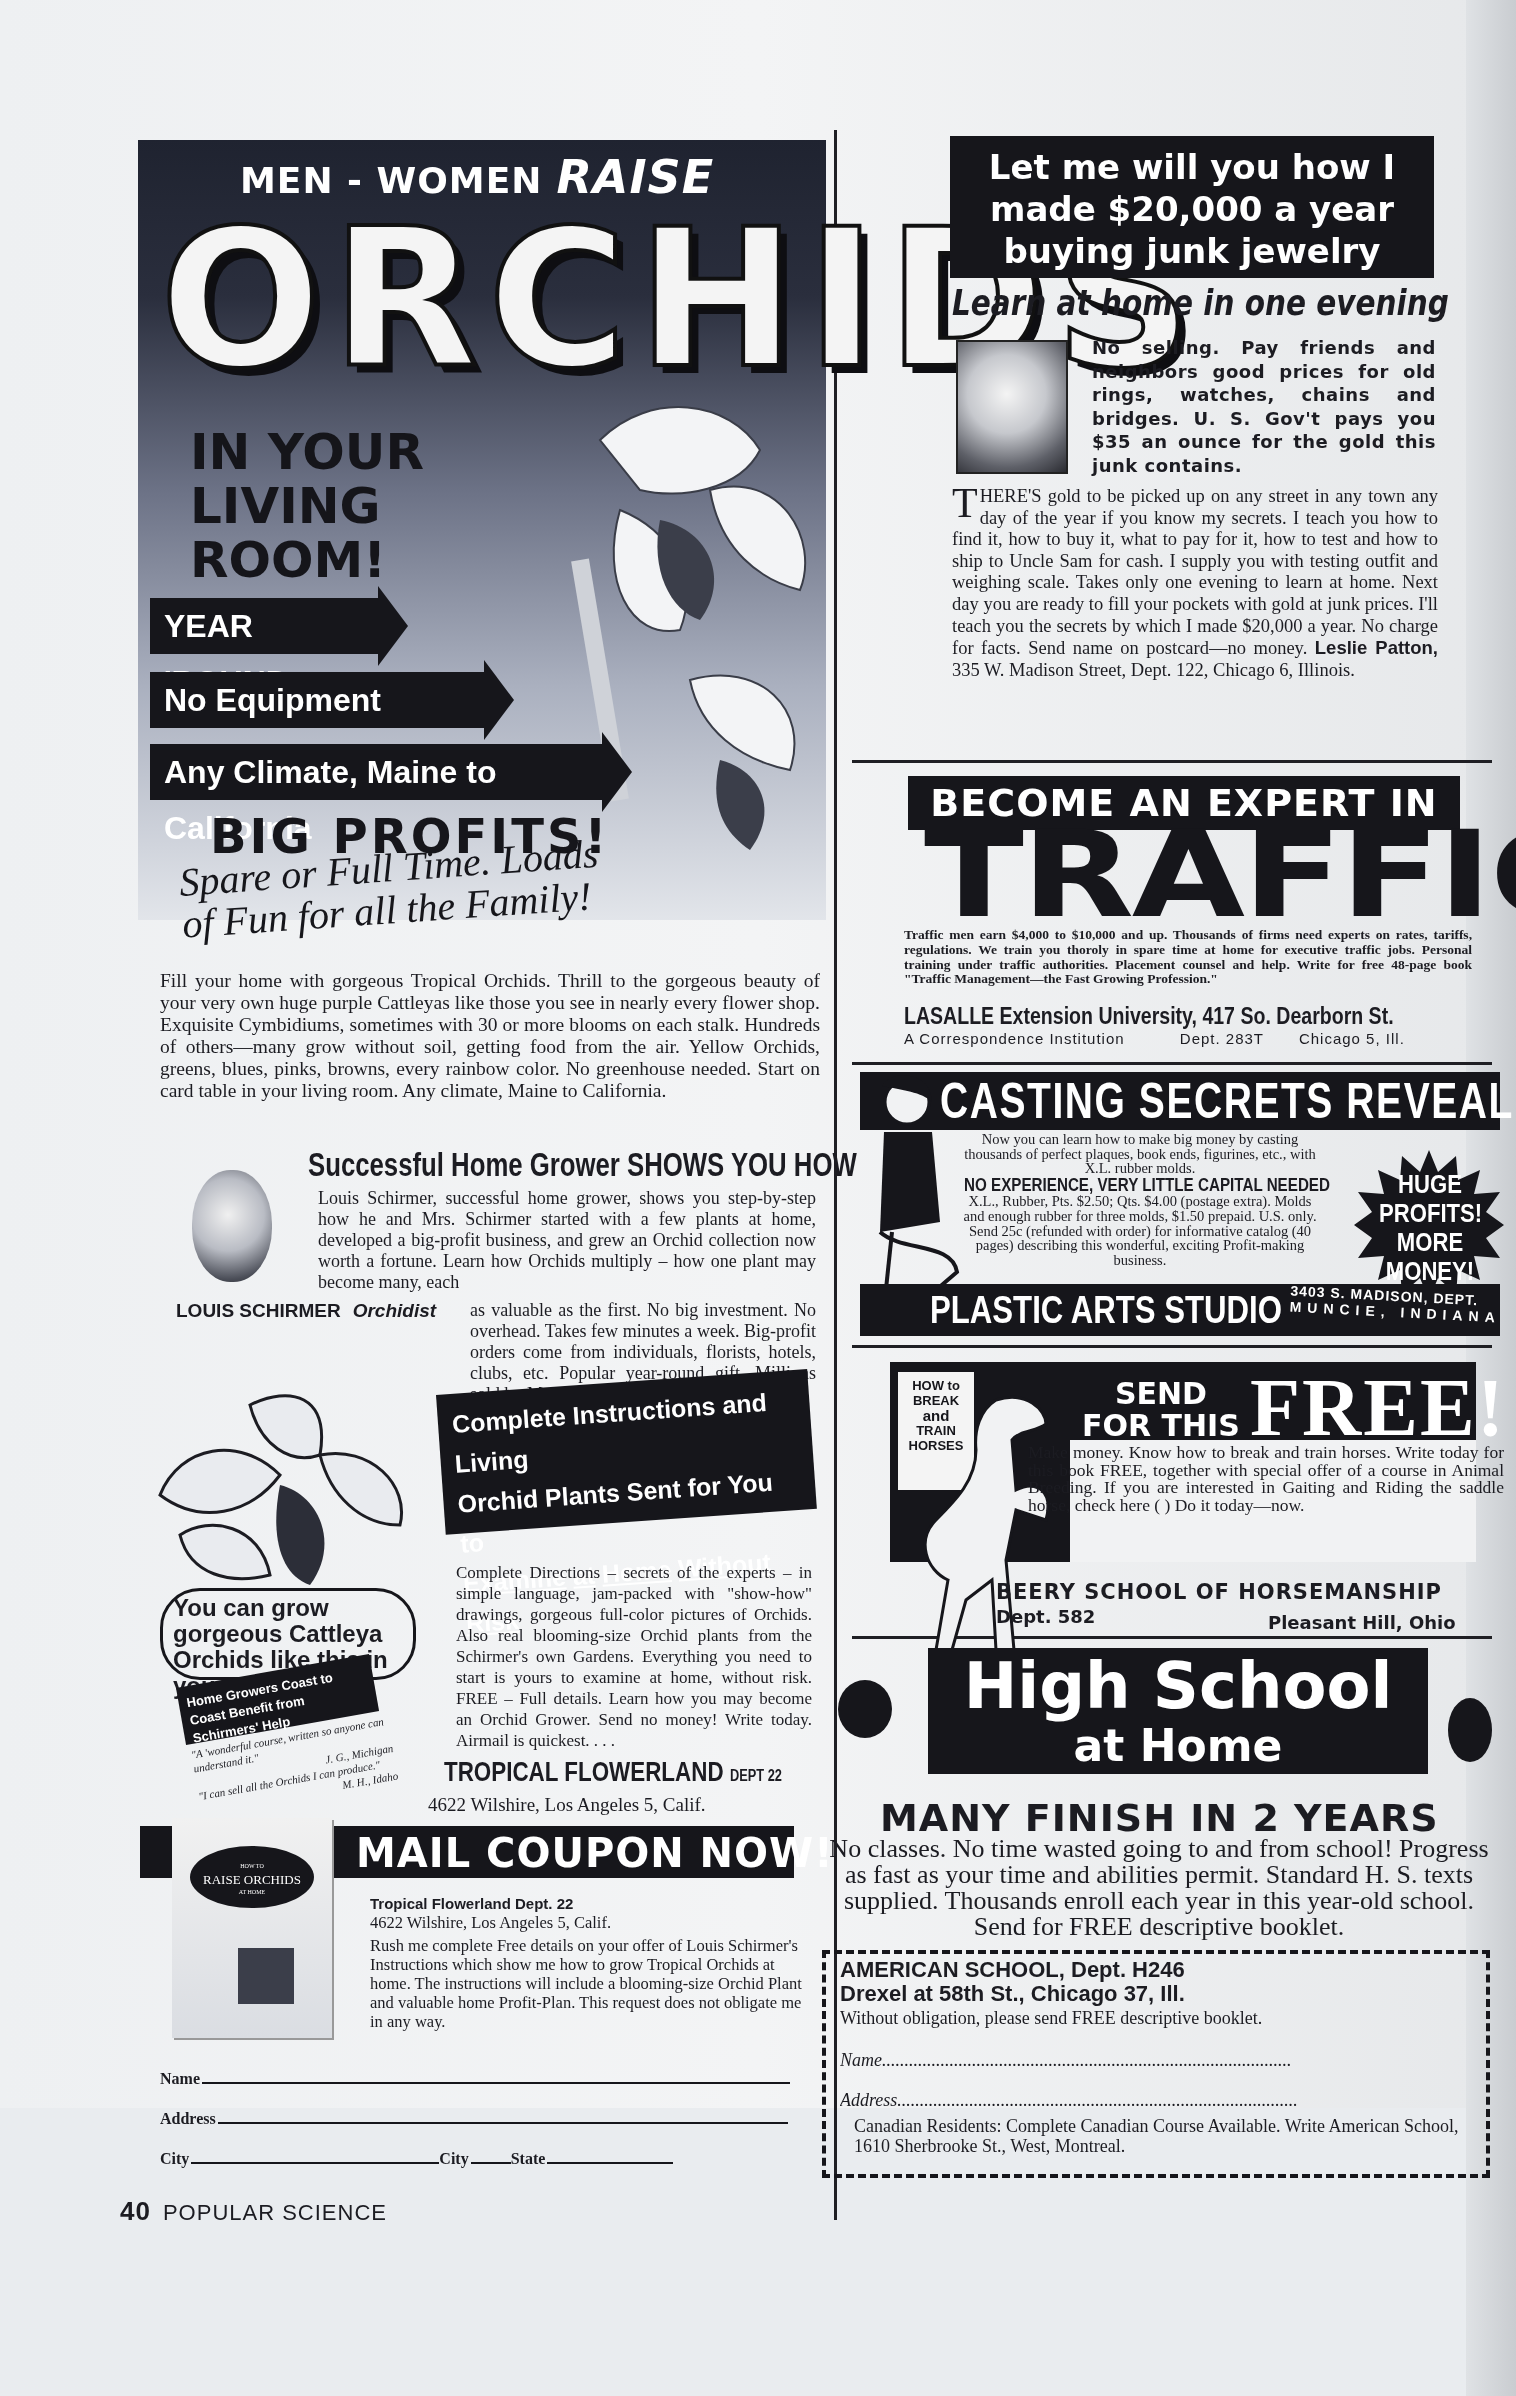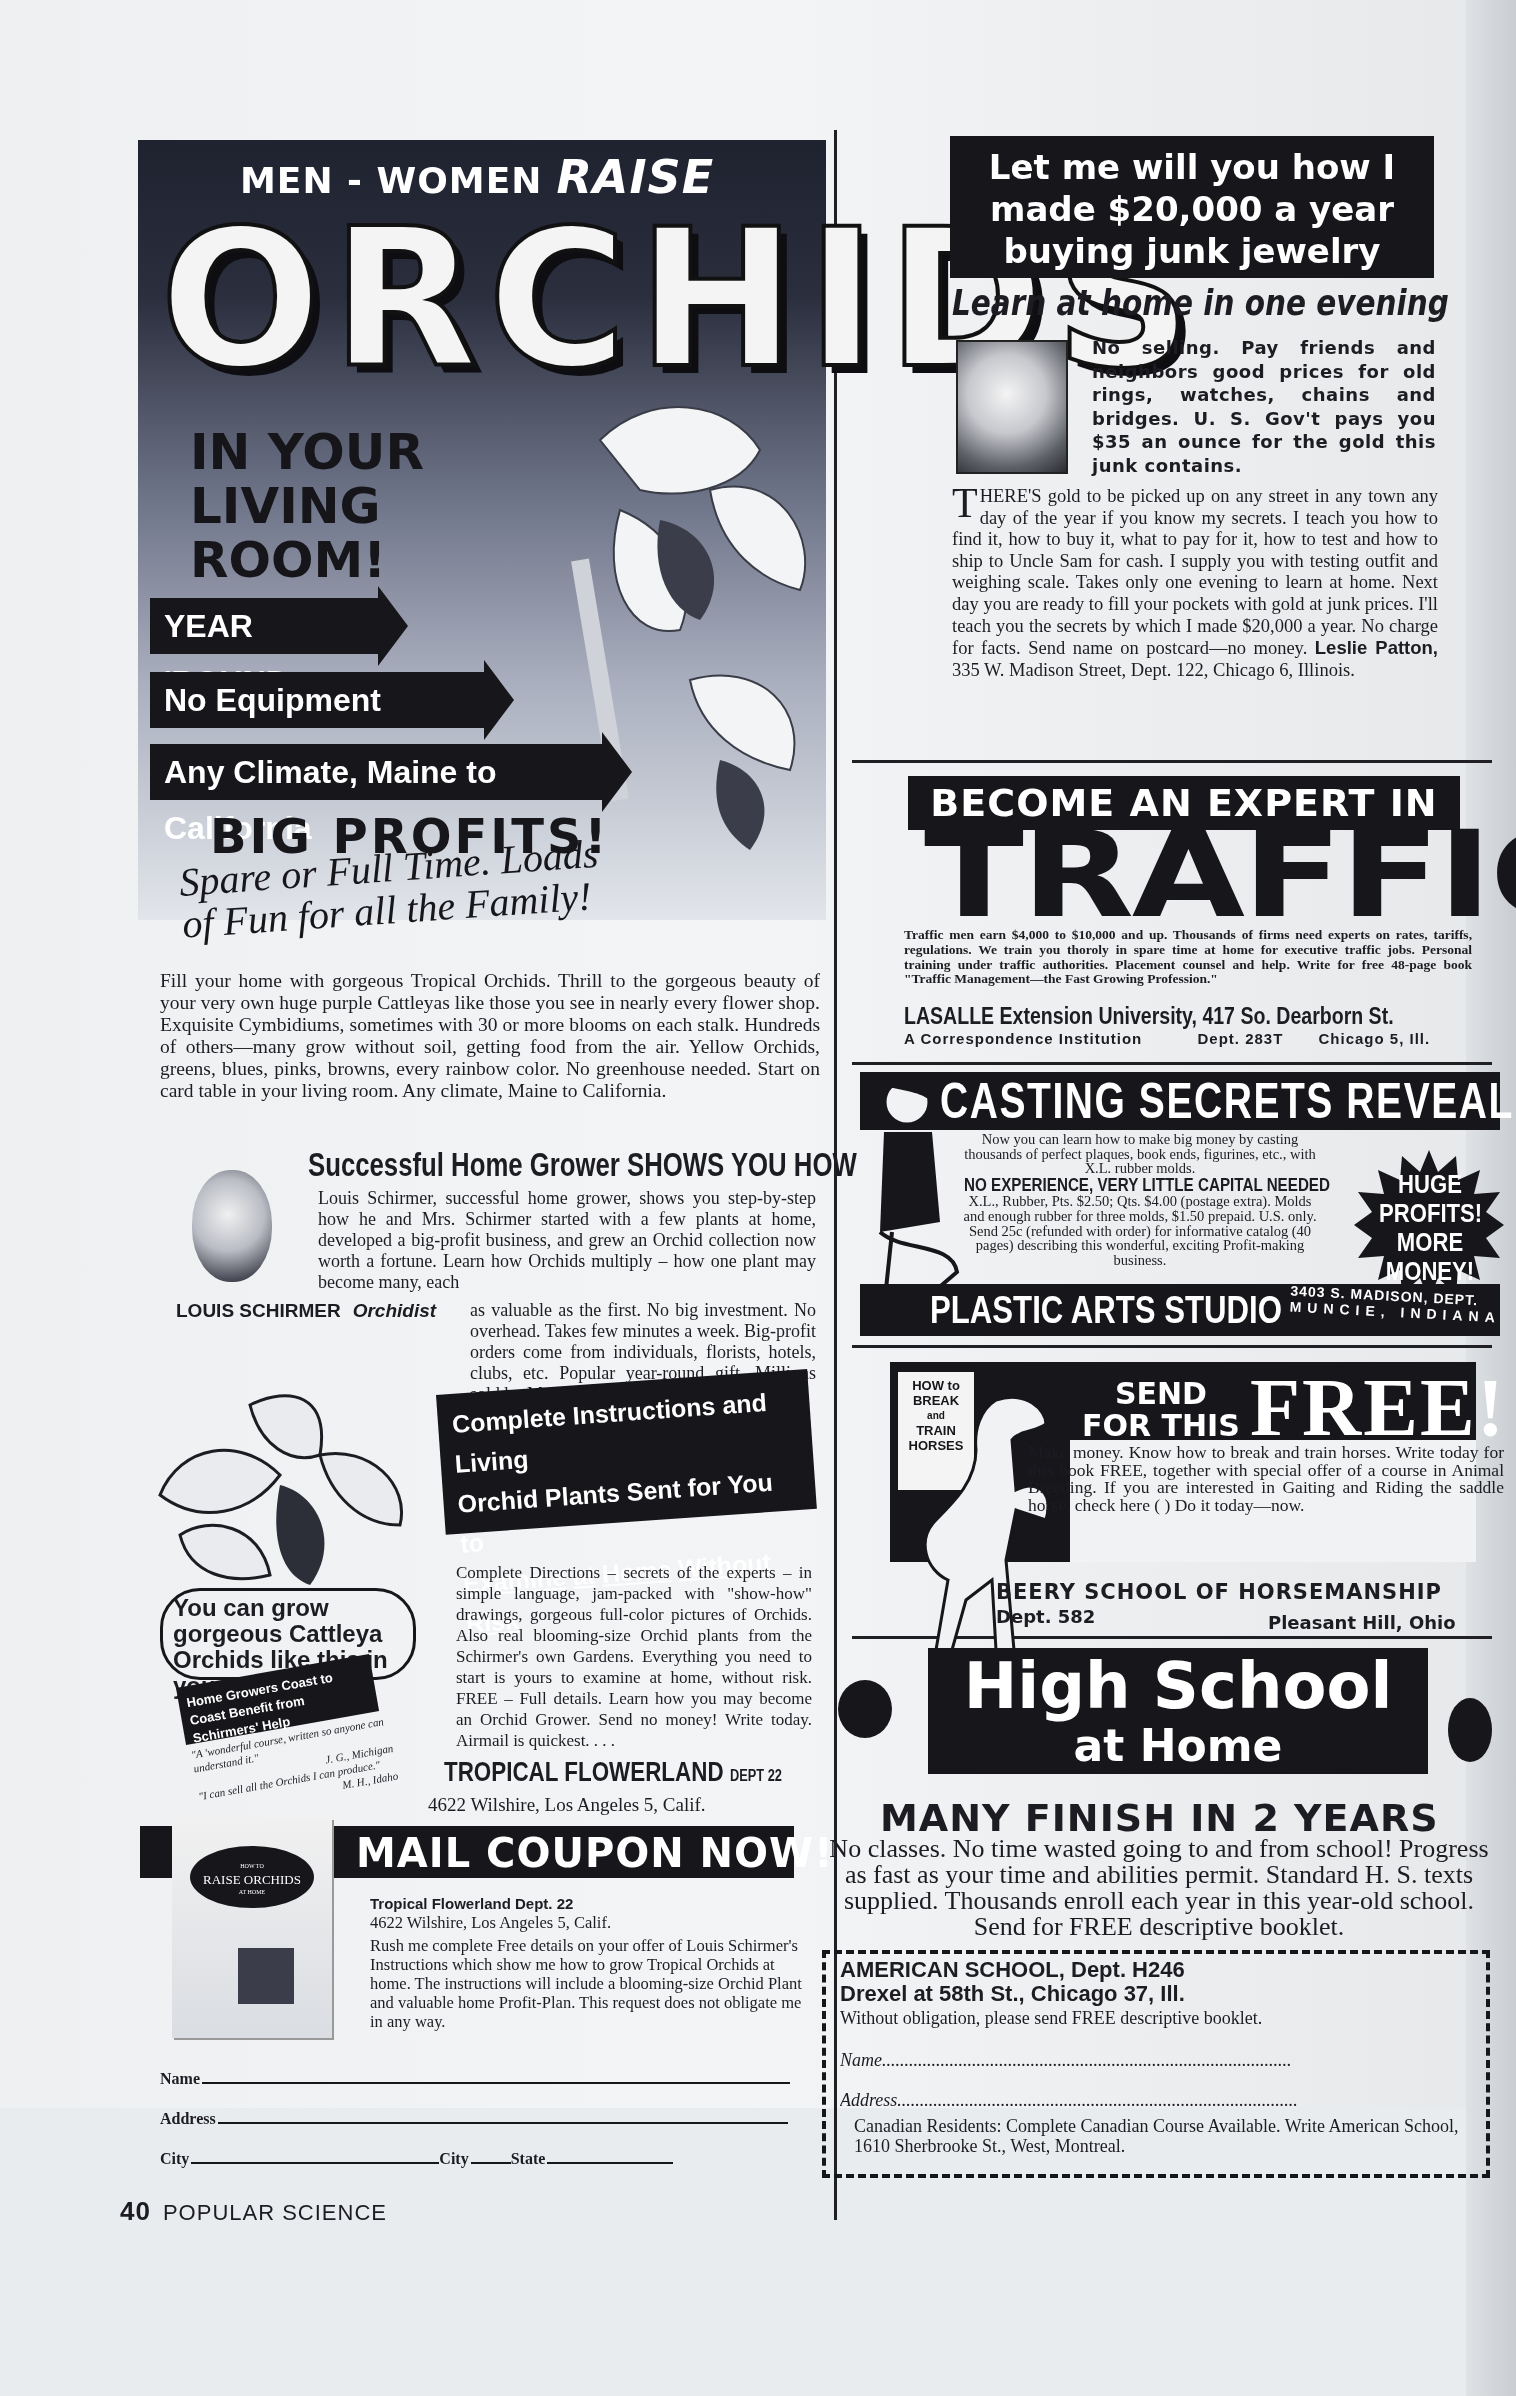--- a/index.html
+++ b/index.html
@@ -65,21 +65,21 @@
   .jewel-sub{left:952px;top:282px;font-size:36px;font-weight:bold;font-style:italic;}
   .patton-photo{left:956px;top:340px;width:108px;height:130px;background:radial-gradient(circle at 45% 40%,#f4f4f4 0%,#c6c8cd 40%,#5e6068 75%,#2a2b31 100%);border:2px solid #222;}
   .jewel-bold{left:1092px;top:336px;width:344px;font-size:21px;font-weight:bold;line-height:23.5px;text-align:justify;letter-spacing:.5px;}
   .jewel-body{left:952px;top:486px;width:486px;font-size:18.5px;line-height:21.6px;text-align:justify;}
   .jewel-body .drop{font-size:42px;float:left;line-height:34px;margin-right:2px;}
 
   .traffic-top{left:908px;top:776px;width:552px;height:54px;background:#16161b;color:#fff;font-size:38px;font-weight:bold;line-height:54px;text-align:center;letter-spacing:1px;}
   .traffic-word{left:924px;top:820px;font-size:120px;font-weight:900;line-height:110px;letter-spacing:-2px;color:#16161b;transform:scaleX(1.22);transform-origin:left top;}
   .traffic-txt{left:904px;top:928px;width:568px;font-size:13.5px;line-height:14.8px;font-weight:bold;text-align:justify;}
   .lasalle{left:904px;top:1003px;font-size:23px;font-weight:bold;transform:scaleX(.85);transform-origin:left top;white-space:nowrap;}
-  .corr{left:904px;top:1030px;font-size:15px;font-weight:bold;letter-spacing:1px;white-space:nowrap;text-align:center;}
+  .corr{left:904px;top:1030px;font-size:15px;font-weight:normal;letter-spacing:1px;white-space:nowrap;text-align:center;}
 
   .casting-bar{left:860px;top:1072px;width:640px;height:58px;background:#16161b;}
   .casting-title{left:940px;top:1072px;color:#fff;font-size:50px;font-weight:bold;transform:scaleX(.78);transform-origin:left top;white-space:nowrap;letter-spacing:2px;}
   .pinup{left:862px;top:1072px;width:100px;height:260px;}
   .casting-txt{left:960px;top:1132px;width:360px;font-size:14.5px;line-height:14.6px;text-align:center;}
   .casting-txt .big{font-family:"Liberation Sans","DejaVu Sans",sans-serif;font-weight:bold;font-size:19px;display:block;transform:scaleX(.8);white-space:nowrap;margin:2px -40px;}
   .starburst{left:1354px;top:1150px;width:150px;height:150px;}
   .starburst-txt{left:1370px;top:1170px;width:120px;text-align:center;color:#fff;font-weight:bold;font-size:26px;line-height:29px;transform:scaleX(.85);}
   .plastic-bar{left:860px;top:1284px;width:640px;height:52px;background:#16161b;}
   .plastic-title{left:930px;top:1284px;color:#fff;font-size:38px;font-weight:bold;transform:scaleX(.82);transform-origin:left top;white-space:nowrap;line-height:52px;}
@@ -299,21 +299,21 @@
       <div style="letter-spacing:6px">MUNCIE, INDIANA</div>
     </div>
   </section>
 
   <section>
     <div class="abs horse-box"></div>
     <div class="abs horse-white"></div>
     <div class="abs horse-book sans">
       <div>HOW to</div>
       <div>BREAK</div>
-      <div style="font-size:10px">and</div>
+      <div style="font-size:15px">and</div>
       <div>TRAIN</div>
       <div>HORSES</div>
     </div>
     <svg class="abs horse-img" viewBox="0 0 200 280">
       <path d="M100 20 C130 10 150 30 150 44 C140 52 124 50 116 60 L120 110 C140 100 158 110 150 140 L120 130 L110 180 L118 270 L100 270 L96 200 L70 220 L56 270 L40 270 L52 200 C30 190 20 160 40 140 C60 120 80 100 80 70 C78 50 84 30 100 20 Z" fill="#f1f2f3" stroke="#16161b" stroke-width="3"></path>
     </svg>
     <div class="abs send-for dsans">
       <div>SEND</div>
       <div>FOR THIS</div>
     </div>

